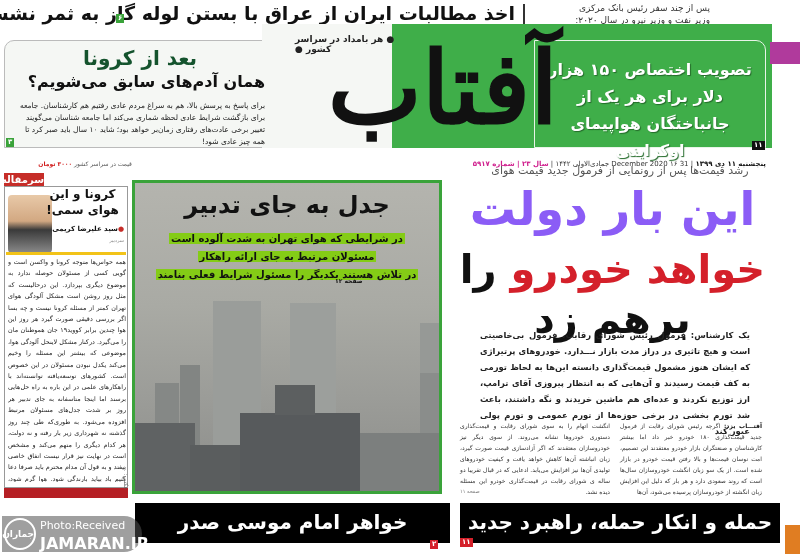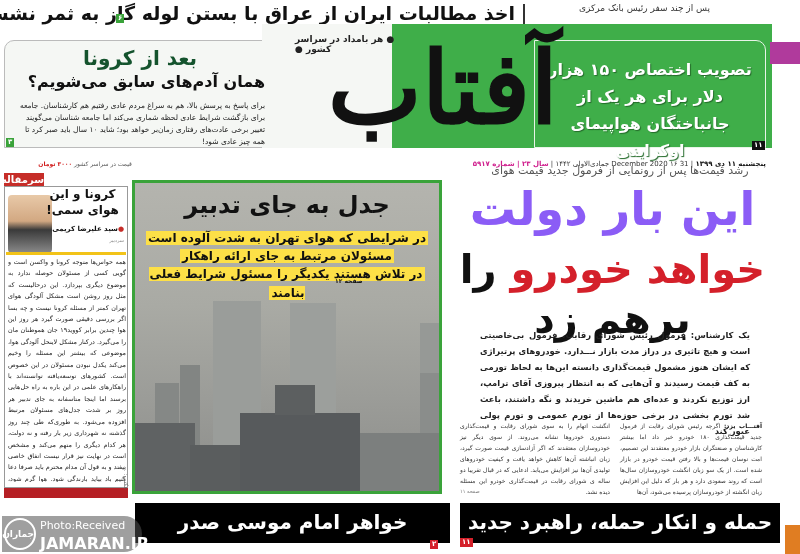--- a/index.html
+++ b/index.html
@@ -42,21 +42,21 @@
 #author-role{left:52px;top:237px;width:72px;font-size:5px;text-align:right;color:#888}
 #author-bar{left:6px;top:252px;width:120px;height:3px;background:#f2c318}
 #editorial-body{left:8px;top:257px;width:118px;height:225px;font-size:6.4px;line-height:11.4px;text-align:justify;color:#222;overflow:hidden}
 #editorial-red-strip{left:4px;top:488px;width:124px;height:10px;background:#b51f24}
 
 #photo-box{left:132px;top:180px;width:310px;height:314px;border:3px solid #3aa33a;overflow:hidden;background:#9ea19c}
 #smog-sky{left:0;top:0;width:304px;height:308px;background:linear-gradient(180deg,#b4b4ae 0%,#a9aaa4 40%,#9b9c98 70%,#8c8d8a 100%)}
 .bld{position:absolute;background:#8e9190}
 #photo-title{left:0;top:8px;width:304px;font-size:24px;font-weight:bold;text-align:center;color:#111}
 .hl{position:absolute;width:304px;text-align:center}
-.hl span{background:#fde047;font-size:12px;font-weight:bold;color:#111;padding:0 2px;line-height:14px}
+.hl span{background:#84cc16;font-size:10px;font-weight:bold;color:#111;padding:0 2px;line-height:14px}
 #photo-pageref{left:200px;top:94px;width:100px;font-size:6px;font-weight:bold;text-align:left}
 #photo-credit{left:4px;top:210px;width:10px;font-size:6px;color:#666;writing-mode:vertical-rl}
 
 #main-kicker{left:470px;top:164px;width:300px;font-size:11px;color:#555;text-align:center}
 #main-headline-1{left:455px;top:180px;width:315px;font-size:46px;font-weight:bold;text-align:center;color:#8b5cf6;line-height:58px}
 #main-headline-2{left:455px;top:244px;width:315px;font-size:40px;font-weight:bold;text-align:center;line-height:50px;color:#111}
 #main-headline-2 .red{color:#d4202a}
 #main-lede{left:480px;top:327px;width:270px;font-size:8.4px;line-height:16px;text-align:justify;font-weight:bold;color:#222}
 #main-col-right{left:620px;top:420px;width:142px;font-size:6px;line-height:11px;text-align:justify;color:#333}
 #main-col-right b{color:#111}
@@ -75,20 +75,21 @@
 #wm-logo{left:4px;top:518px;width:32px;height:32px;border:2px solid #fff;border-radius:50%;color:#fff;font-size:9px;text-align:center;line-height:28px;font-weight:bold}
 #wm-line1{left:40px;top:519px;width:100px;font-size:11px;font-weight:normal;color:#fff;direction:ltr;text-align:left}
 #wm-line2{left:40px;top:534px;width:100px;font-size:16px;font-weight:bold;color:#fff;direction:ltr;text-align:center}
 </style>
 </head>
 <body>
 
 <div id="top-strip" class="abs"></div>
 <div id="top-kicker" class="abs">
   <div>پس از چند سفر رئیس بانک مرکزی</div>
+  <div>وزیر نفت و وزیر نیرو در سال ۲۰۲۰:</div>
 </div>
 <div id="top-sep" class="abs"></div>
 <div id="top-headline" class="abs">اخذ مطالبات ایران از عراق با بستن لوله گاز به ثمر نشست!؟</div>
 <span id="top-badge" class="abs pg-badge">۶</span>
 
 <div id="mast-green" class="abs"></div>
 <div id="mast-left-box" class="abs"></div>
 <div id="mast-white-cut" class="abs"></div>
 <div id="green-box" class="abs"></div>
 <div id="green-headline" class="abs">تصویب اختصاص ۱۵۰ هزار دلار برای هر یک از جانباختگان هواپیمای اوکراینی</div>

